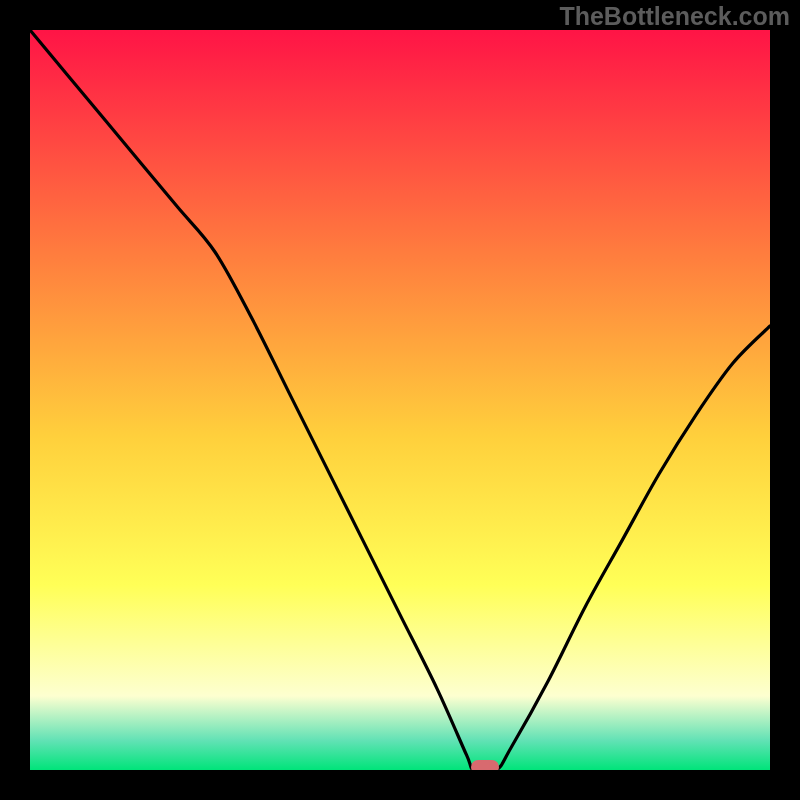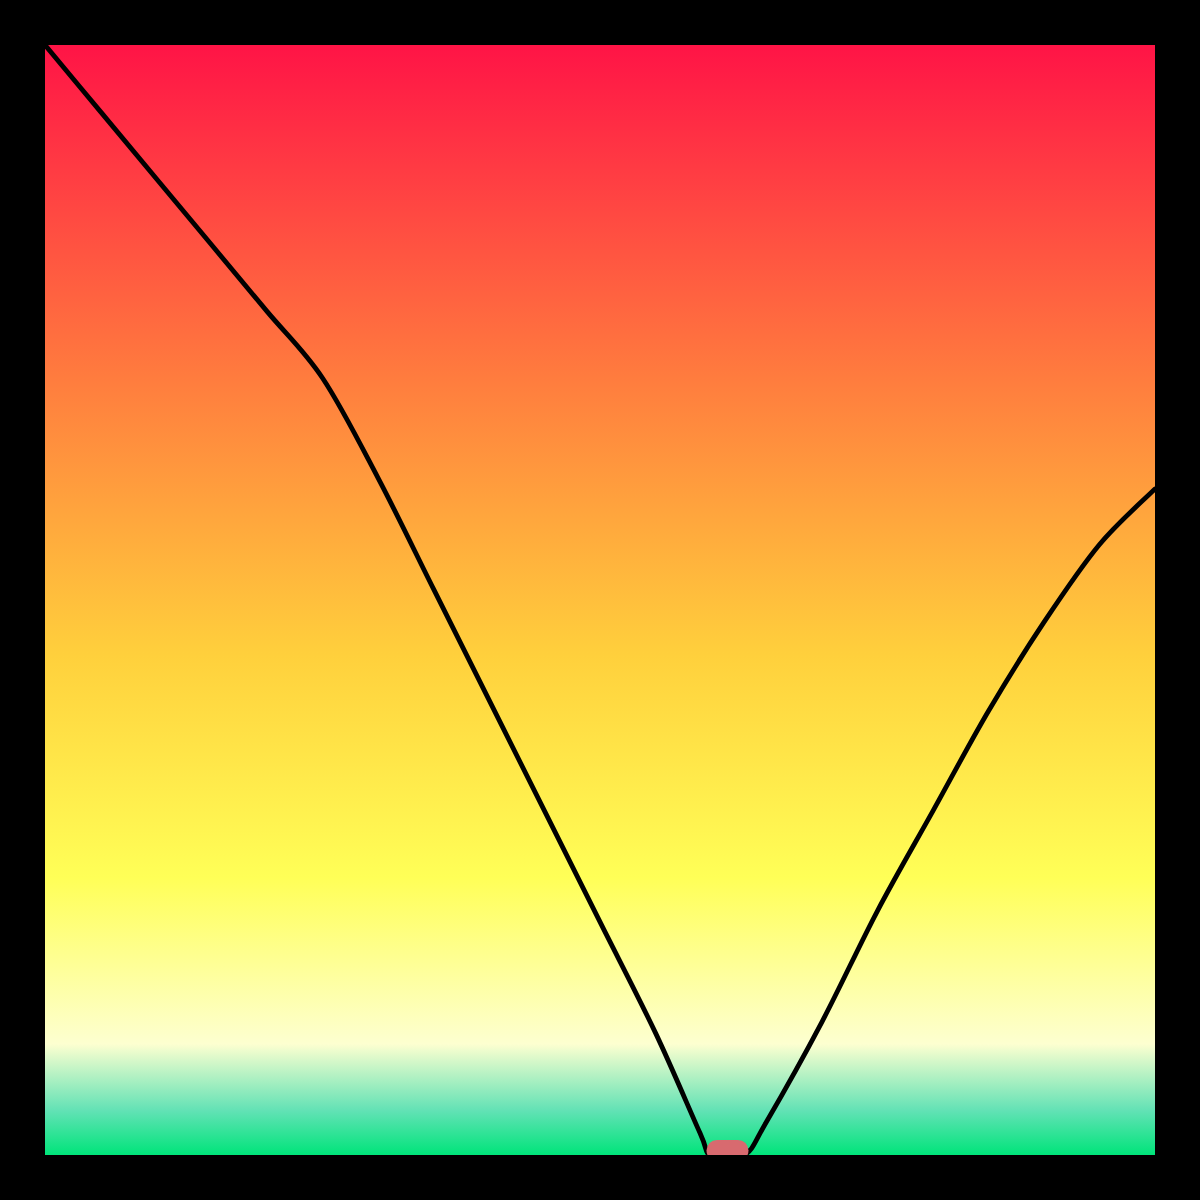--- a/index.html
+++ b/index.html
@@ -58,20 +58,21 @@
     height: 14px;
     background: #d86a6f;
     border-radius: 7px;
   }
 </style>
 </head>
 <body>
 
 <div class="frame">
 
+  <div class="watermark">TheBottleneck.com</div>
 
   <div class="plot-area">
 
     <svg class="gradient" viewBox="0 0 740 740" preserveAspectRatio="none">
       <defs>
         <linearGradient id="bg" x1="0" y1="0" x2="0" y2="1">
             <stop offset="0%" stop-color="#ff1446"></stop>
             <stop offset="30%" stop-color="#ff7c3e"></stop>
             <stop offset="55.00000000000001%" stop-color="#ffd03c"></stop>
             <stop offset="75%" stop-color="#ffff57"></stop>

